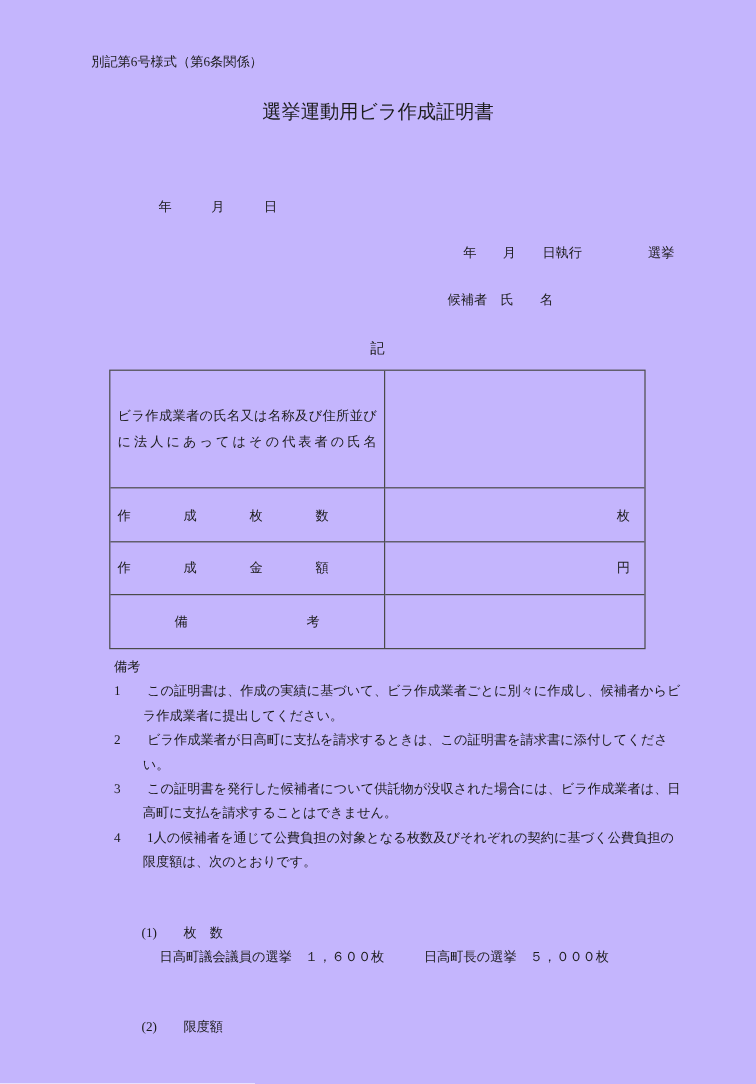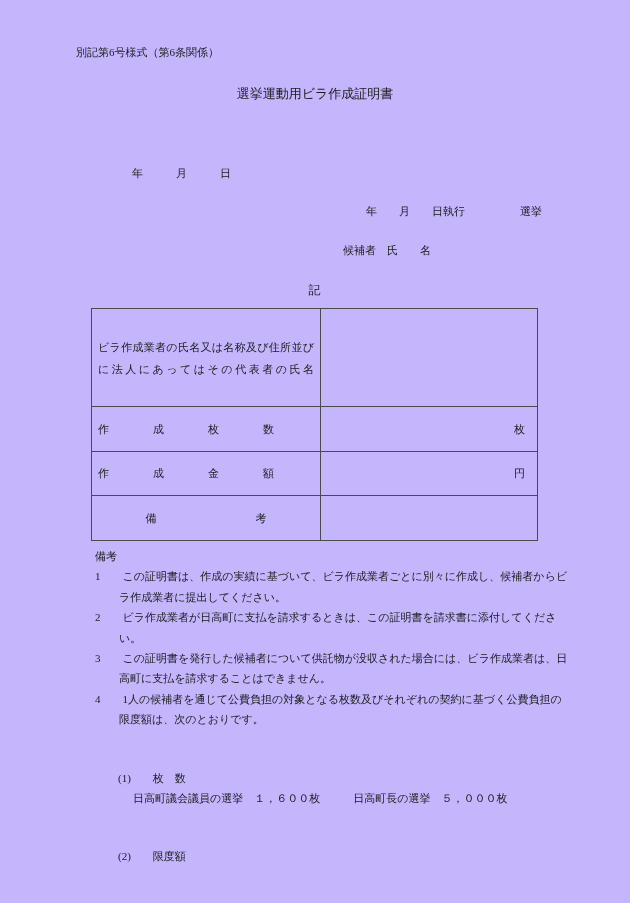--- a/index.html
+++ b/index.html
@@ -7,25 +7,25 @@
     position:relative;
     width:630px;height:903px;
     background:#c4b5fd;
     font-family:"Liberation Serif","DejaVu Serif",serif;
     font-size:11px;
     color:#1c1c1c;
     overflow:hidden;
   }
   .abs{position:absolute;white-space:pre;line-height:14px;}
   .form-ref{left:76px;top:45px;}
-  .doc-title{left:0;top:87px;width:630px;text-align:center;font-size:13px;}
+  .doc-title{left:0;top:87px;width:630px;text-align:center;font-size:16px;}
   .intro{left:92px;top:119px;}
   .issue-date{left:132px;top:166px;}
-  .exec-line{left:366px;top:204px;}
-  .cand-line{left:343px;top:243px;}
+  .exec-line{left:386px;top:204px;}
+  .cand-line{left:373px;top:243px;}
   .ki{left:91px;top:283px;width:447px;text-align:center;font-size:12px;}
 
   .cert-table{
     position:absolute;left:91px;top:308px;width:447px;
     display:grid;
     grid-template-columns:229px 1fr;
     grid-template-rows:98px 45px 44px 44px;
     border:1px solid #4a4a4a;
     box-sizing:border-box;
   }

